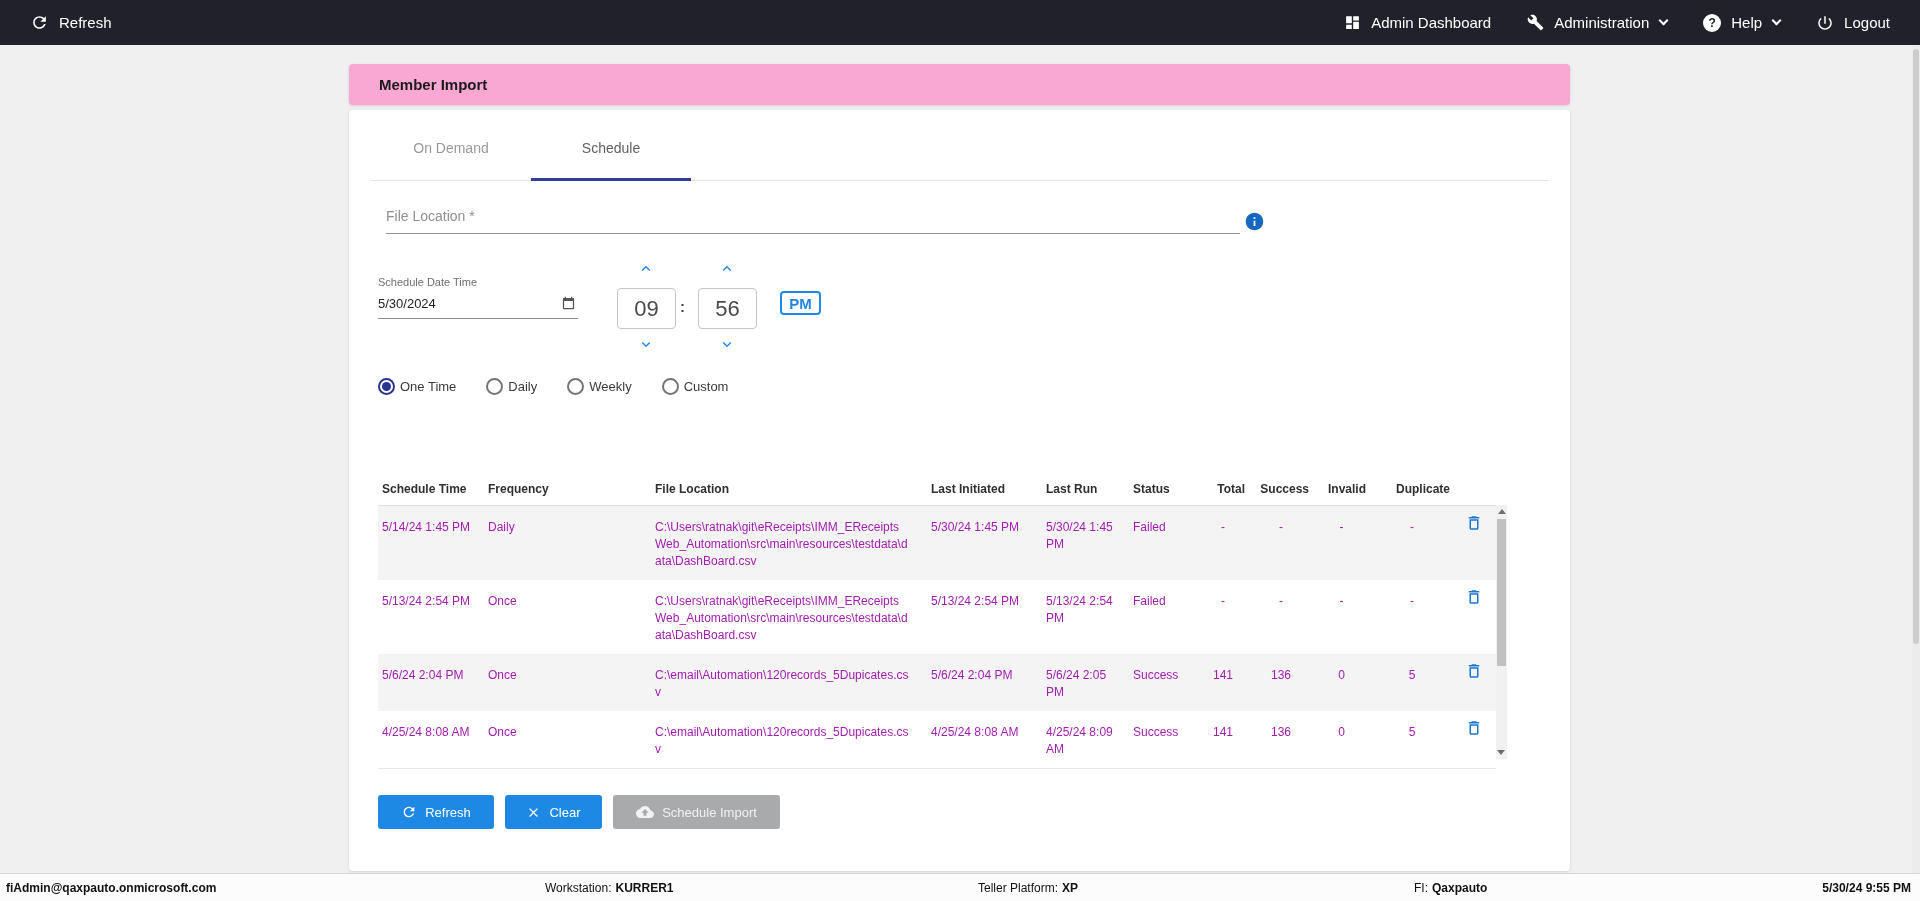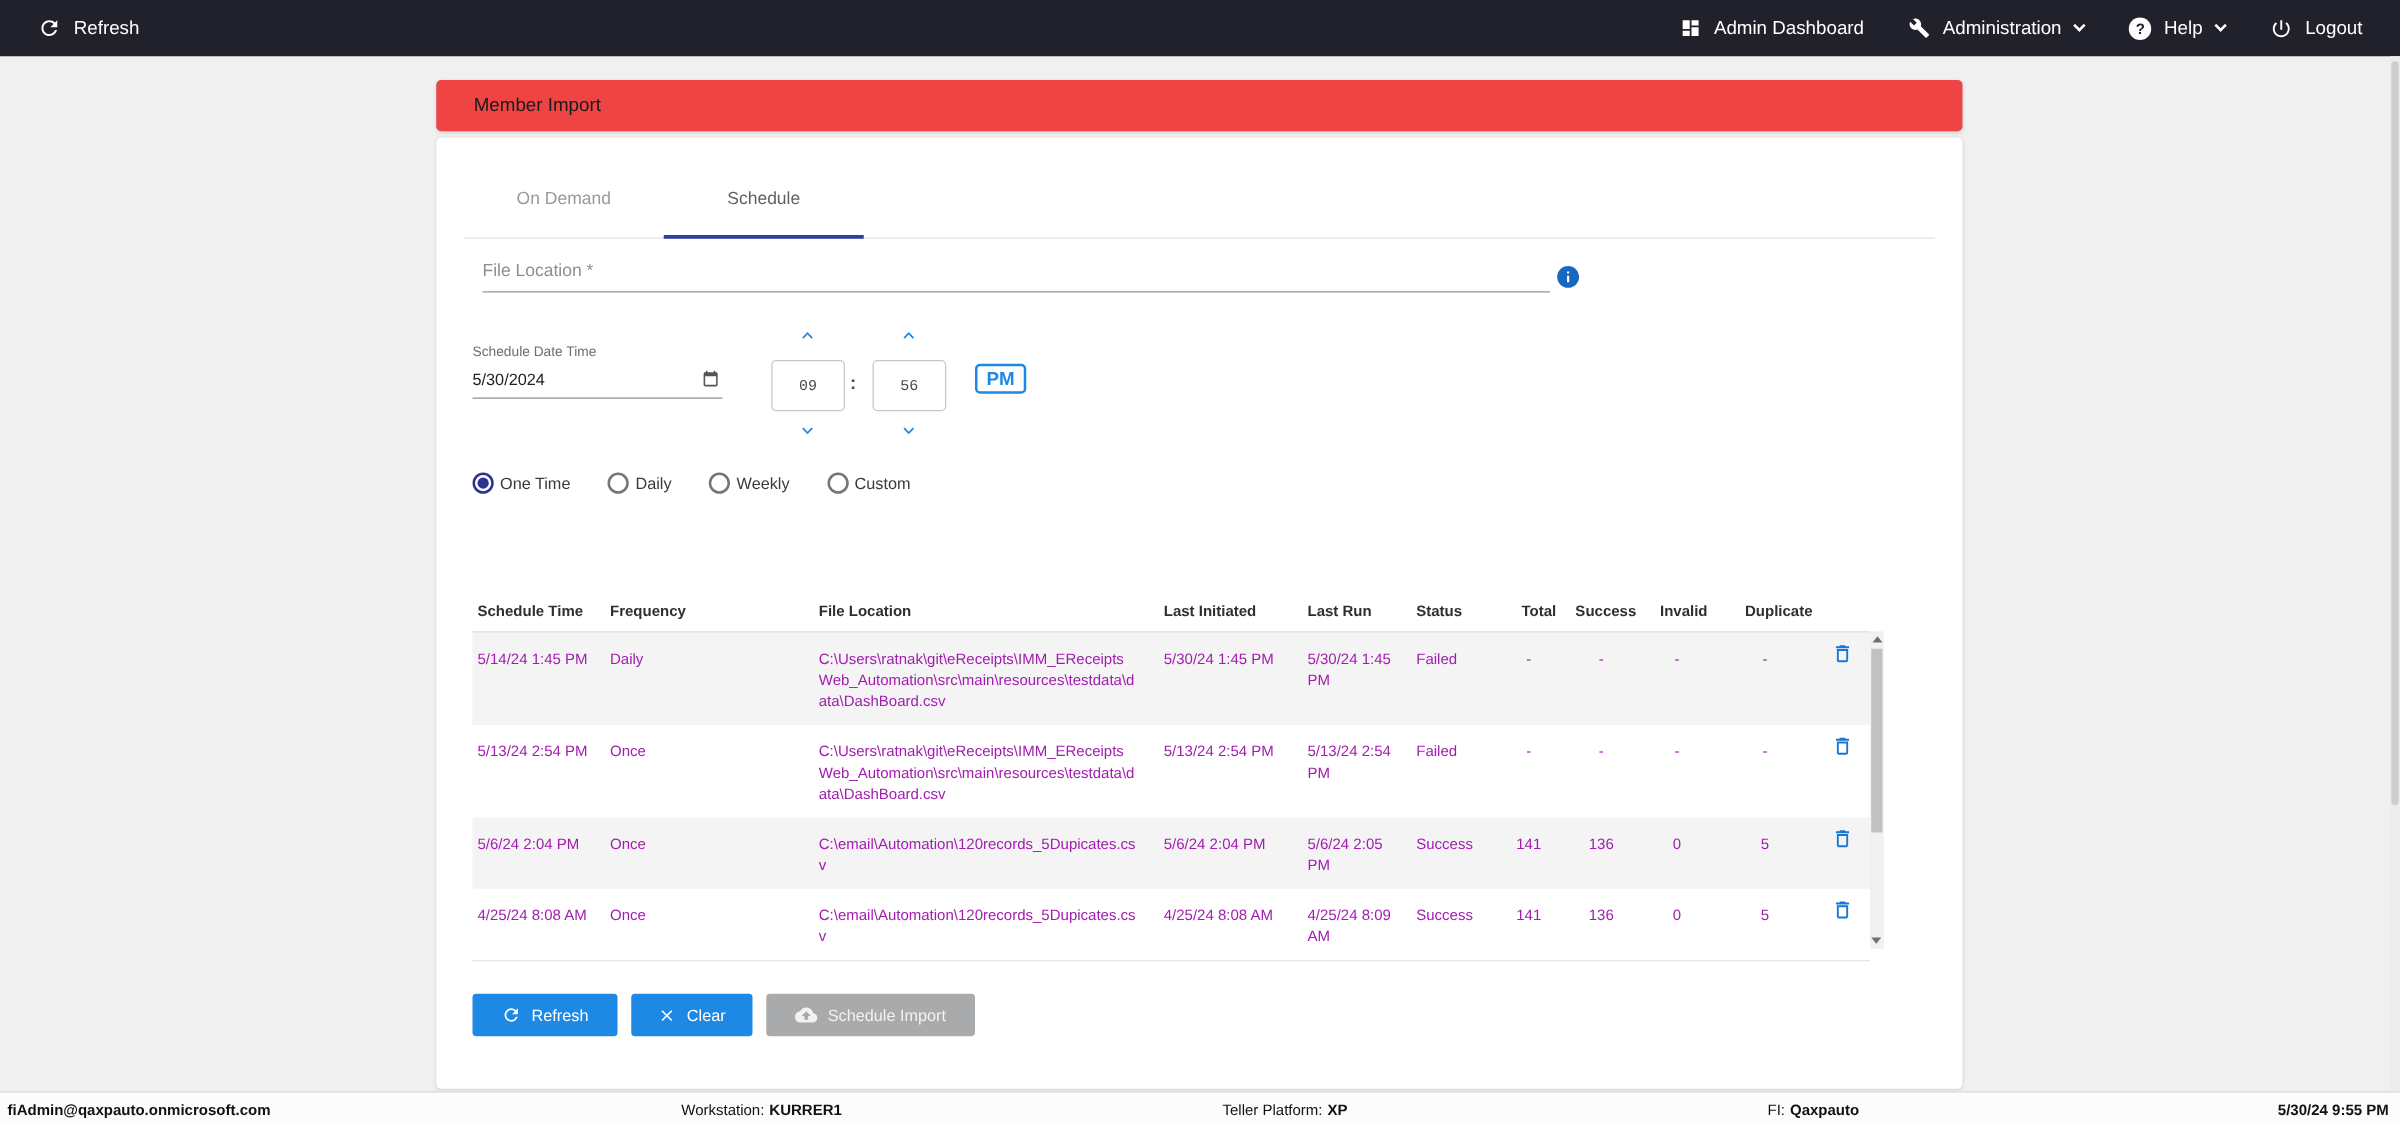--- a/index.html
+++ b/index.html
@@ -12,28 +12,28 @@
   .tb-item { display:flex; align-items:center; gap:10px; font-size:15px; cursor:pointer; white-space:nowrap; }
   .tb-right { display:flex; align-items:center; gap:36px; }
   .tb-item svg { display:block; }
   .help-circle { width:18px; height:18px; border-radius:50%; background:#fff; color:#21212b;
     display:flex; align-items:center; justify-content:center; font-size:12px; font-weight:bold; }
   .help-circle::before { content:"?"; }
   .chev { display:inline-block; width:7px; height:7px; border-right:2px solid #fff;
     border-bottom:2px solid #fff; transform:rotate(45deg); margin-top:-5px; margin-left:1px; }
 
   
-  .header-card { position:absolute; left:349px; top:64px; width:1221px; height:41px; background:#ef4444;
+  .header-card { position:absolute; left:349px; top:64px; width:1221px; height:41px; background:#f9a8d4;
     border-radius:4px; box-shadow:0 1px 3px rgba(0,0,0,.13); display:flex; align-items:center;
-    padding-left:30px; font-weight:normal; font-size:15px; color:#1b1b1b; }
+    padding-left:30px; font-weight:bold; font-size:15px; color:#1b1b1b; }
   .main-card { position:absolute; left:349px; top:110px; width:1221px; height:761px; background:#fff;
     border-radius:4px; box-shadow:0 1px 3px rgba(0,0,0,.13); }
 
   
-  .tabs { position:absolute; left:22px; right:22px; top:16px; height:65px; border-bottom:1px solid #e4e4e4; display:flex; }
+  .tabs { position:absolute; left:22px; right:22px; top:6px; height:65px; border-bottom:1px solid #e4e4e4; display:flex; }
   .tab { width:160px; height:100%; display:flex; align-items:center; justify-content:center;
     font-size:14px; color:#999; cursor:pointer; position:relative; }
   .tab.active { color:#616161; }
   .tab.active::after { content:""; position:absolute; left:0; right:0; bottom:-1px; height:3px; background:#303f9f; }
 
   
   .file-input { position:absolute; left:37px; top:94px; width:854px; height:30px; border:none;
     border-bottom:1px solid #949494; font-size:14px; color:#333; background:transparent; outline:none;
     padding:0 4px 6px 0; font-family:inherit; }
   .file-input::placeholder { color:#8f8f8f; opacity:1; }
@@ -41,21 +41,21 @@
     background:transparent; padding:0; cursor:pointer; color:#1668c1; }
 
   .sdt-label { position:absolute; left:29px; top:166px; font-size:11px; color:#6e6e6e; }
   .date-wrap { position:absolute; left:29px; top:184px; width:200px; }
   .date-input { width:200px; border:none; border-bottom:1px solid #8f8f8f; font-size:13px; color:#222;
     background:transparent; outline:none; padding:2px 24px 7px 0; font-family:inherit; }
   .cal-btn { position:absolute; right:2px; top:2px; border:none; background:transparent; padding:0;
     cursor:pointer; color:#555; }
 
   .time-box { position:absolute; width:59px; height:41px; border:1px solid #c6c6c6; border-radius:4px;
-    text-align:center; font-size:12px; color:#4a4a4a; outline:none; background:#fff; font-family:Liberation Mono, monospace; }
+    text-align:center; font-size:22px; color:#4a4a4a; outline:none; background:#fff; font-family:Liberation Sans, sans-serif; }
   .time-hour { left:268px; top:178px; }
   .time-min  { left:349px; top:178px; }
   .time-colon { position:absolute; left:331px; top:188px; font-size:15px; font-weight:bold; color:#4a4a4a; }
   .time-colon::before { content:":"; }
   .spin-btn { position:absolute; width:26px; height:17px; border:none; background:transparent; padding:0;
     cursor:pointer; color:#1e88e5; }
   .spin-hour-up { left:284px; top:150px; }  .spin-min-up { left:365px; top:150px; }
   .spin-hour-dn { left:284px; top:226px; }  .spin-min-dn { left:365px; top:226px; }
   .meridiem-btn { position:absolute; left:431px; top:181px; width:41px; height:24px; background:#fff;
     border:2px solid #1e88e5; border-radius:4px; color:#1e88e5; font-weight:bold; font-size:15px;

